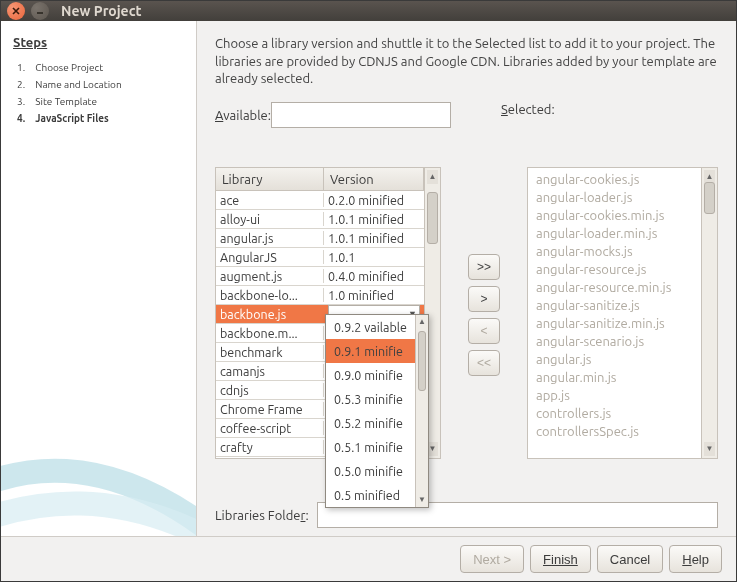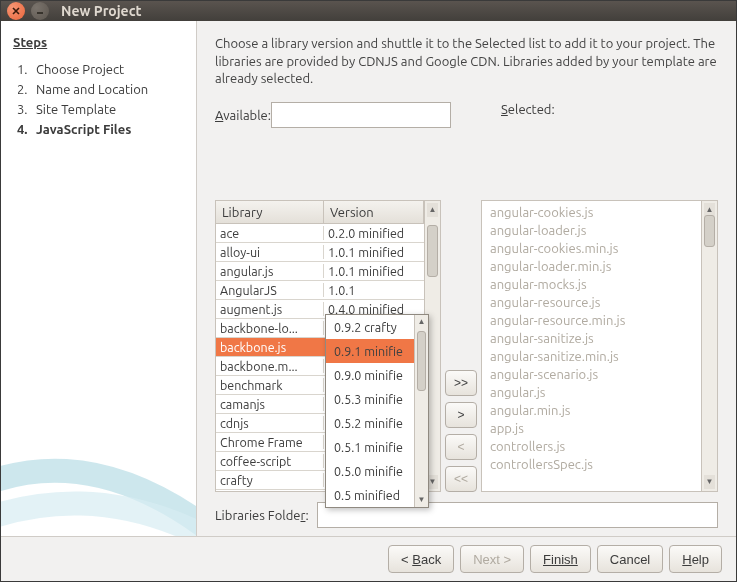--- a/index.html
+++ b/index.html
@@ -8,33 +8,33 @@
 .titlebar { height: 20px; background: linear-gradient(to bottom, #5a544f, #423f3b); display: flex; align-items: center; padding-left: 6px; color: #dfd8cf; font-weight: bold; font-size: 14px; }
 .titlebar .btn { width: 18px; height: 18px; border-radius: 50%; margin-right: 6px; display: inline-flex; align-items: center; justify-content: center; }
 .titlebar .close { background: radial-gradient(circle at 30% 30%, #f79674, #e9653b); }
 .titlebar .min { background: radial-gradient(circle at 30% 30%, #7a736c, #5c564f); }
 .titlebar .close svg, .titlebar .min svg { width: 10px; height: 10px; }
 .titlebar .title { margin-left: 6px; }
 .body { flex: 1; display: flex; overflow: hidden; }
 .sidebar { width: 196px; background: #fff; border-right: 1px solid #d0ccc7; padding: 14px 12px; position: relative; overflow: hidden; }
 .sidebar h3 { font-size: 13px; text-decoration: underline; font-weight: bold; margin-bottom: 10px; }
 .sidebar ol { list-style: none; padding-left: 4px; }
-.sidebar li { padding: 3px 0; font-size: 13px; }
+.sidebar li { padding: 3px 0; font-size: 10px; }
 .sidebar li .n { display: inline-block; width: 16px; }
 .sidebar li.active { font-weight: bold; }
 .swoosh { position: absolute; bottom: -40px; left: -60px; width: 320px; height: 220px; }
 .swoosh path { fill: none; stroke: #b8dde5; stroke-width: 24; opacity: 0.7; }
 .main { flex: 1; padding: 14px 18px 8px 18px; display: flex; flex-direction: column; overflow: hidden; }
 .desc { font-size: 13px; line-height: 1.35; color: #444; margin-bottom: 14px; }
 .row { display: flex; align-items: flex-start; gap: 14px; }
 .label-u { text-decoration: underline; text-decoration-skip-ink: none; }
 .field-row { display: flex; align-items: center; margin-bottom: 6px; }
 .field-row label { width: 74px; }
 .avail-input { width: 180px; height: 26px; border: 1px solid #b4aea6; background: #fff; padding: 2px 4px; }
-.shuttle-area { display: flex; gap: 4px; align-items: flex-end; flex: 1; min-height: 0; }
+.shuttle-area { display: flex; gap: 27px; align-items: center; flex: 1; min-height: 0; }
 .panel-col { display: flex; flex-direction: column; min-width: 0; }
 .avail-panel { width: 226px; }
 .selected-panel { flex: 1; }
 .table-wrap { border: 1px solid #c8c2ba; background: #fff; height: 292px; position: relative; display: flex; }
 .table-inner { flex: 1; overflow: hidden; position: relative; }
 .th-row { display: flex; background: linear-gradient(to bottom, #f4f2ee, #e4e0d9); border-bottom: 1px solid #c8c2ba; }
 .th { padding: 4px 6px; font-size: 13px; border-right: 1px solid #c8c2ba; }
 .th-lib { width: 108px; }
 .th-ver { flex: 1; }
 .tbody { overflow: hidden; }
@@ -242,30 +242,29 @@
       </div>
 
       <div class="folder-row">
         <label><span>Libraries Folde</span><span class="label-u">r</span><span>:</span></label>
         <input type="text" style="">
       </div>
     </div>
   </div>
 
   <div class="footer">
-    <button>&lt; <span class="label-u">B</span>ack</button>
     <button disabled=""><span>Next &gt;</span></button>
     <button class="primary"><span class="label-u">F</span>inish</button>
     <button>Cancel</button>
     <button><span class="label-u">H</span>elp</button>
   </div>
 
   <div class="dropdown-pop">
     <div class="dropdown-inner" id="dd-body">
-        <div class="dd-item">0.9.2 crafty</div>
+        <div class="dd-item">0.9.2 vailable</div>
         <div class="dd-item selected">0.9.1 minifie</div>
         <div class="dd-item">0.9.0 minifie</div>
         <div class="dd-item">0.5.3 minifie</div>
         <div class="dd-item">0.5.2 minifie</div>
         <div class="dd-item">0.5.1 minifie</div>
         <div class="dd-item">0.5.0 minifie</div>
         <div class="dd-item">0.5 minified</div>
       </div>
     <div class="dd-scroll">
       <div class="arr up">▲</div>

